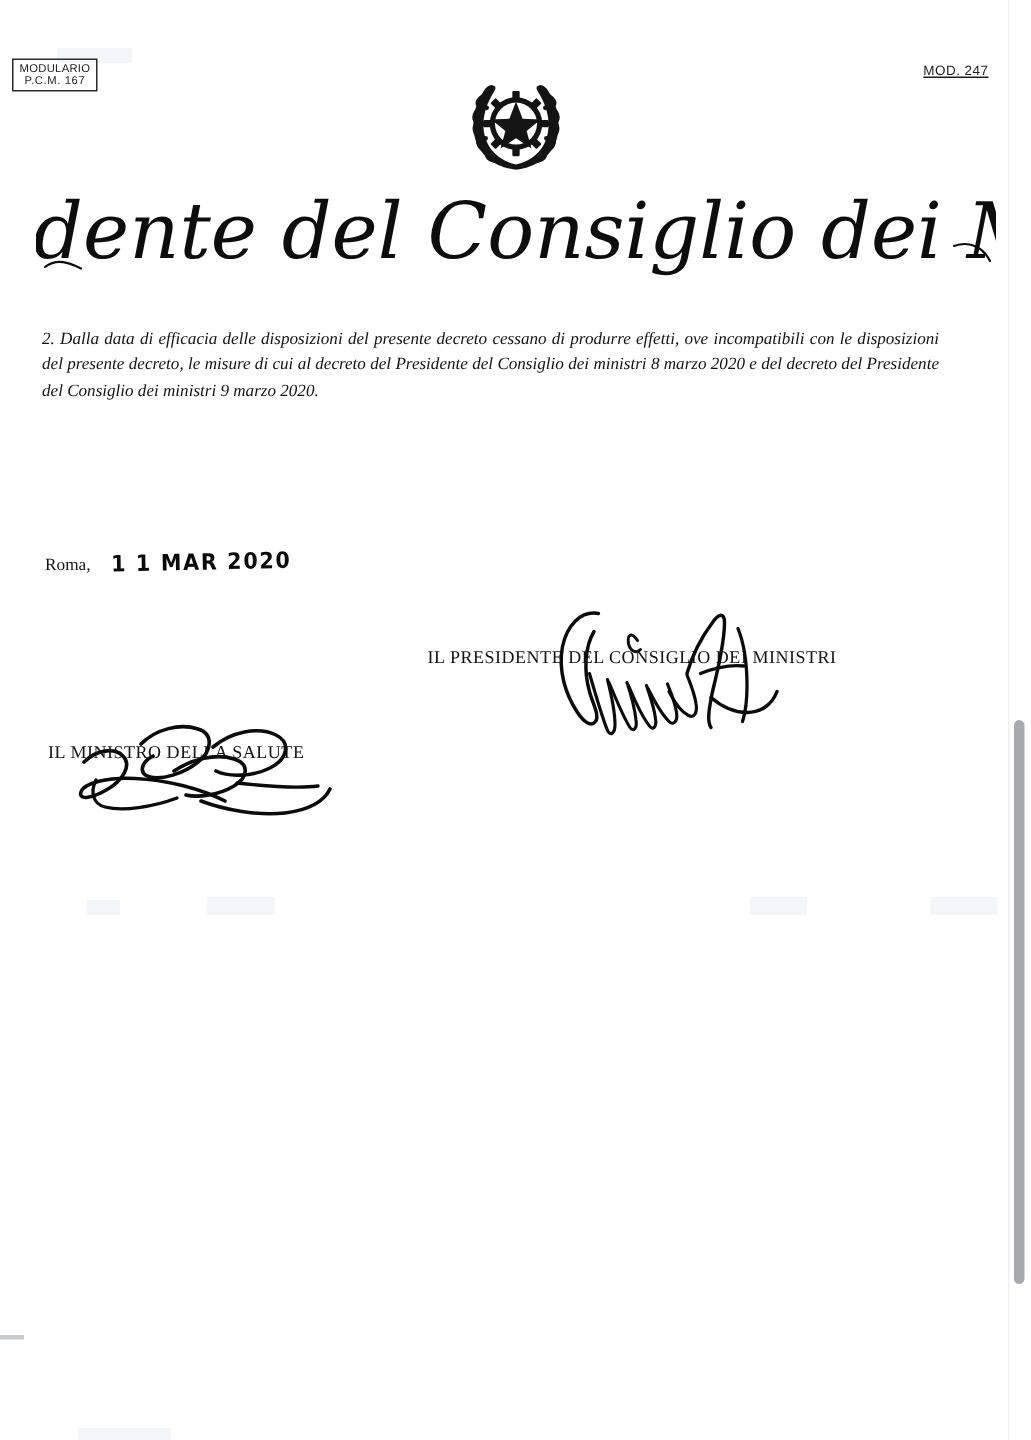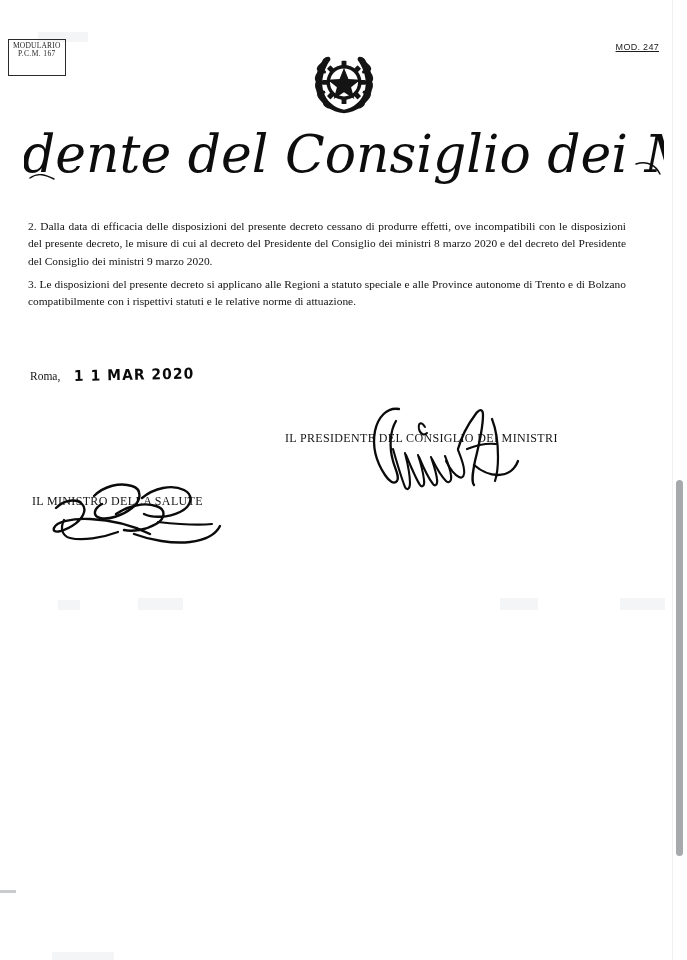--- a/index.html
+++ b/index.html
@@ -20,24 +20,24 @@
     background: #ffffff;
     overflow: hidden;
   }
 
   
   .modulario-box {
     position: absolute;
     left: 8px;
     top: 39px;
     border: 1px solid #2b2b2b;
-    padding: 2px 4px 16px 4px;
+    padding: 2px 4px 1px 4px;
     text-align: center;
     line-height: 1.12;
-    font-family: Liberation Serif, serif;
+    font-family: Liberation Sans, sans-serif;
     font-size: 7.5px;
     letter-spacing: 0.2px;
     color: #1d1d1d;
   }
   .modulario-box .l2 { letter-spacing: 0.4px; }
 
   .mod-number {
     position: absolute;
     right: 28px;
     top: 42px;
@@ -83,20 +83,21 @@
   
   .body-text {
     position: absolute;
     left: 28px;
     width: 598px;
     top: 218px;
     font-size: 11.4px;
     line-height: 1.52;
     text-align: justify;
     color: #121212;
+    font-style: italic;
   }
   .body-text p {
     margin: 0 0 6px 0;
   }
 
   
   .dateline {
     position: absolute;
     left: 30px;
     top: 366px;
@@ -258,21 +259,20 @@
       <text class="scripttext" x="320" y="52" text-anchor="middle">Il Presidente del Consiglio dei Ministri</text>
       <g stroke="#0d0d0d" stroke-width="1.4" fill="none" stroke-linecap="round">
         <path d="M6 58 C14 52 22 55 30 59"></path>
         <path d="M612 44 C624 40 632 46 636 54"></path>
       </g>
     </svg>
   </div>
 
   <div class="body-text">
     <p>2. Dalla data di efficacia delle disposizioni del presente decreto cessano di produrre effetti, ove incompatibili con le disposizioni del presente decreto, le misure di cui al decreto del Presidente del Consiglio dei ministri 8 marzo 2020 e del decreto del Presidente del Consiglio dei ministri 9 marzo 2020.</p>
-    <p>3. Le disposizioni del presente decreto si applicano alle Regioni a statuto speciale e alle Province autonome di Trento e di Bolzano compatibilmente con i rispettivi statuti e le relative norme di attuazione.</p>
   </div>
 
   <div class="dateline">
     <span class="city">Roma,</span>
     <span class="date-stamp">1 1 MAR 2020</span>
   </div>
 
   <div class="sig-block" id="sig-pcm">
     <div class="caption">IL PRESIDENTE DEL CONSIGLIO DEI MINISTRI</div>
     <div class="sig-ink">

